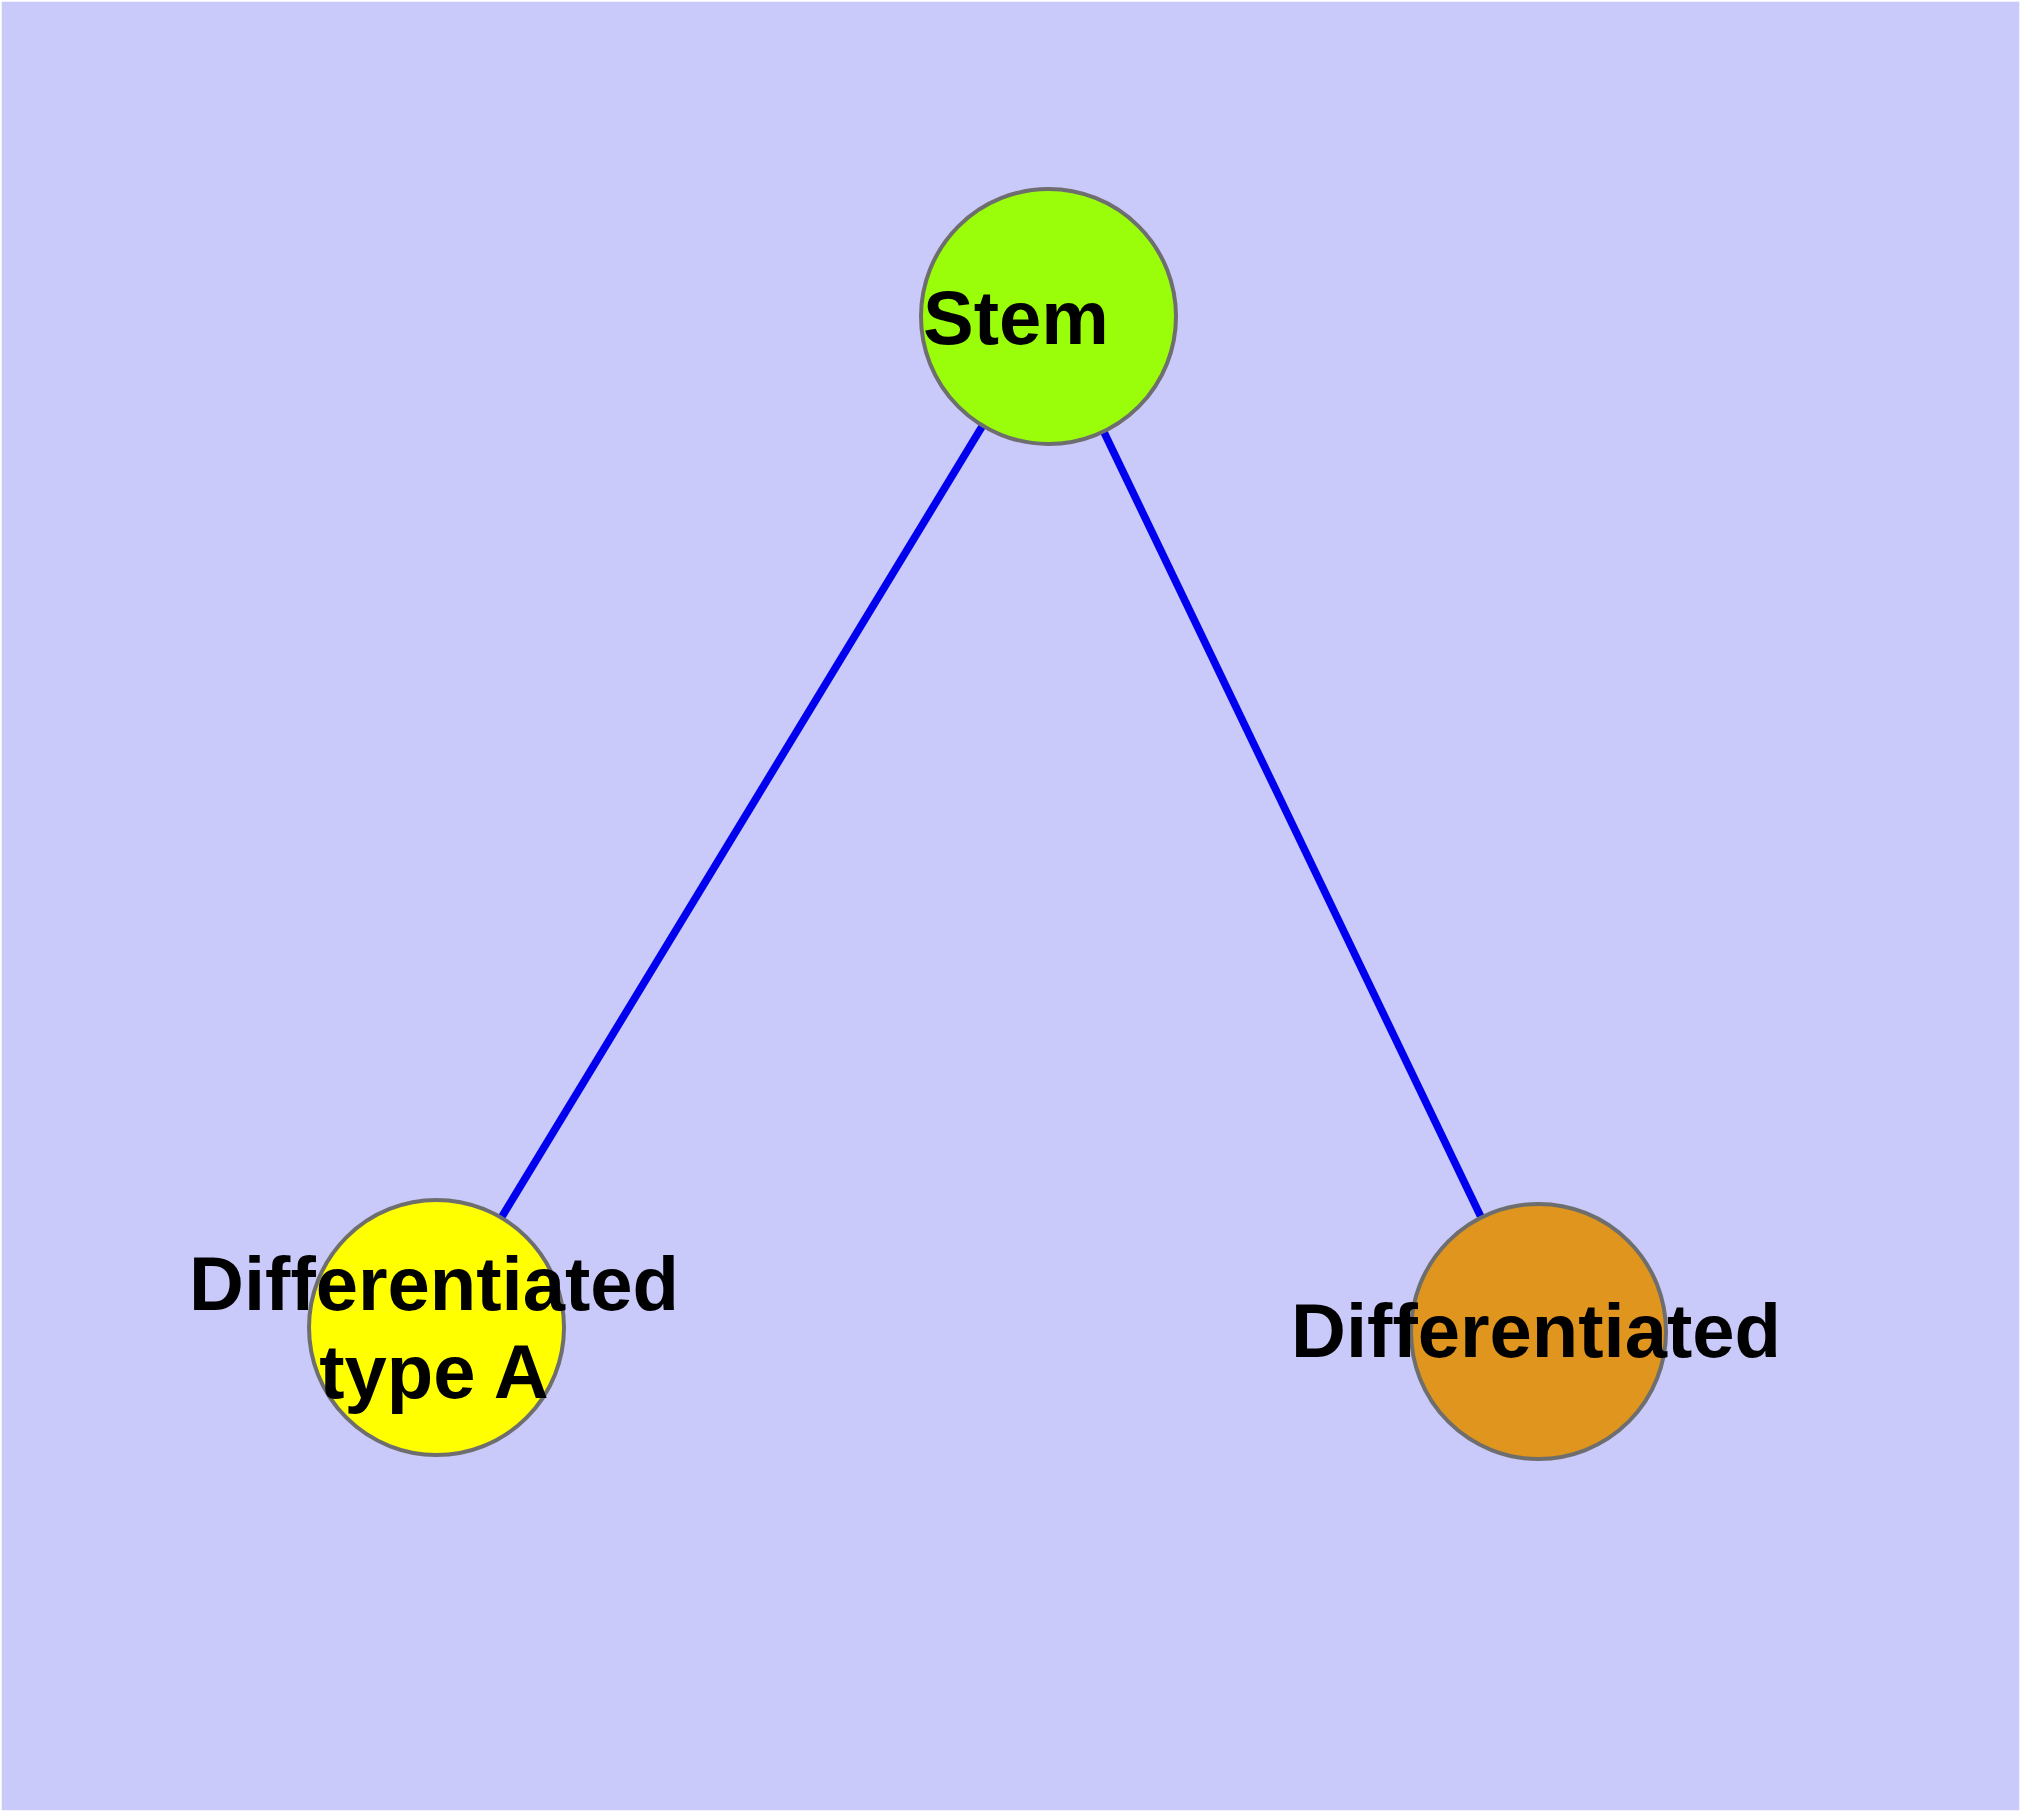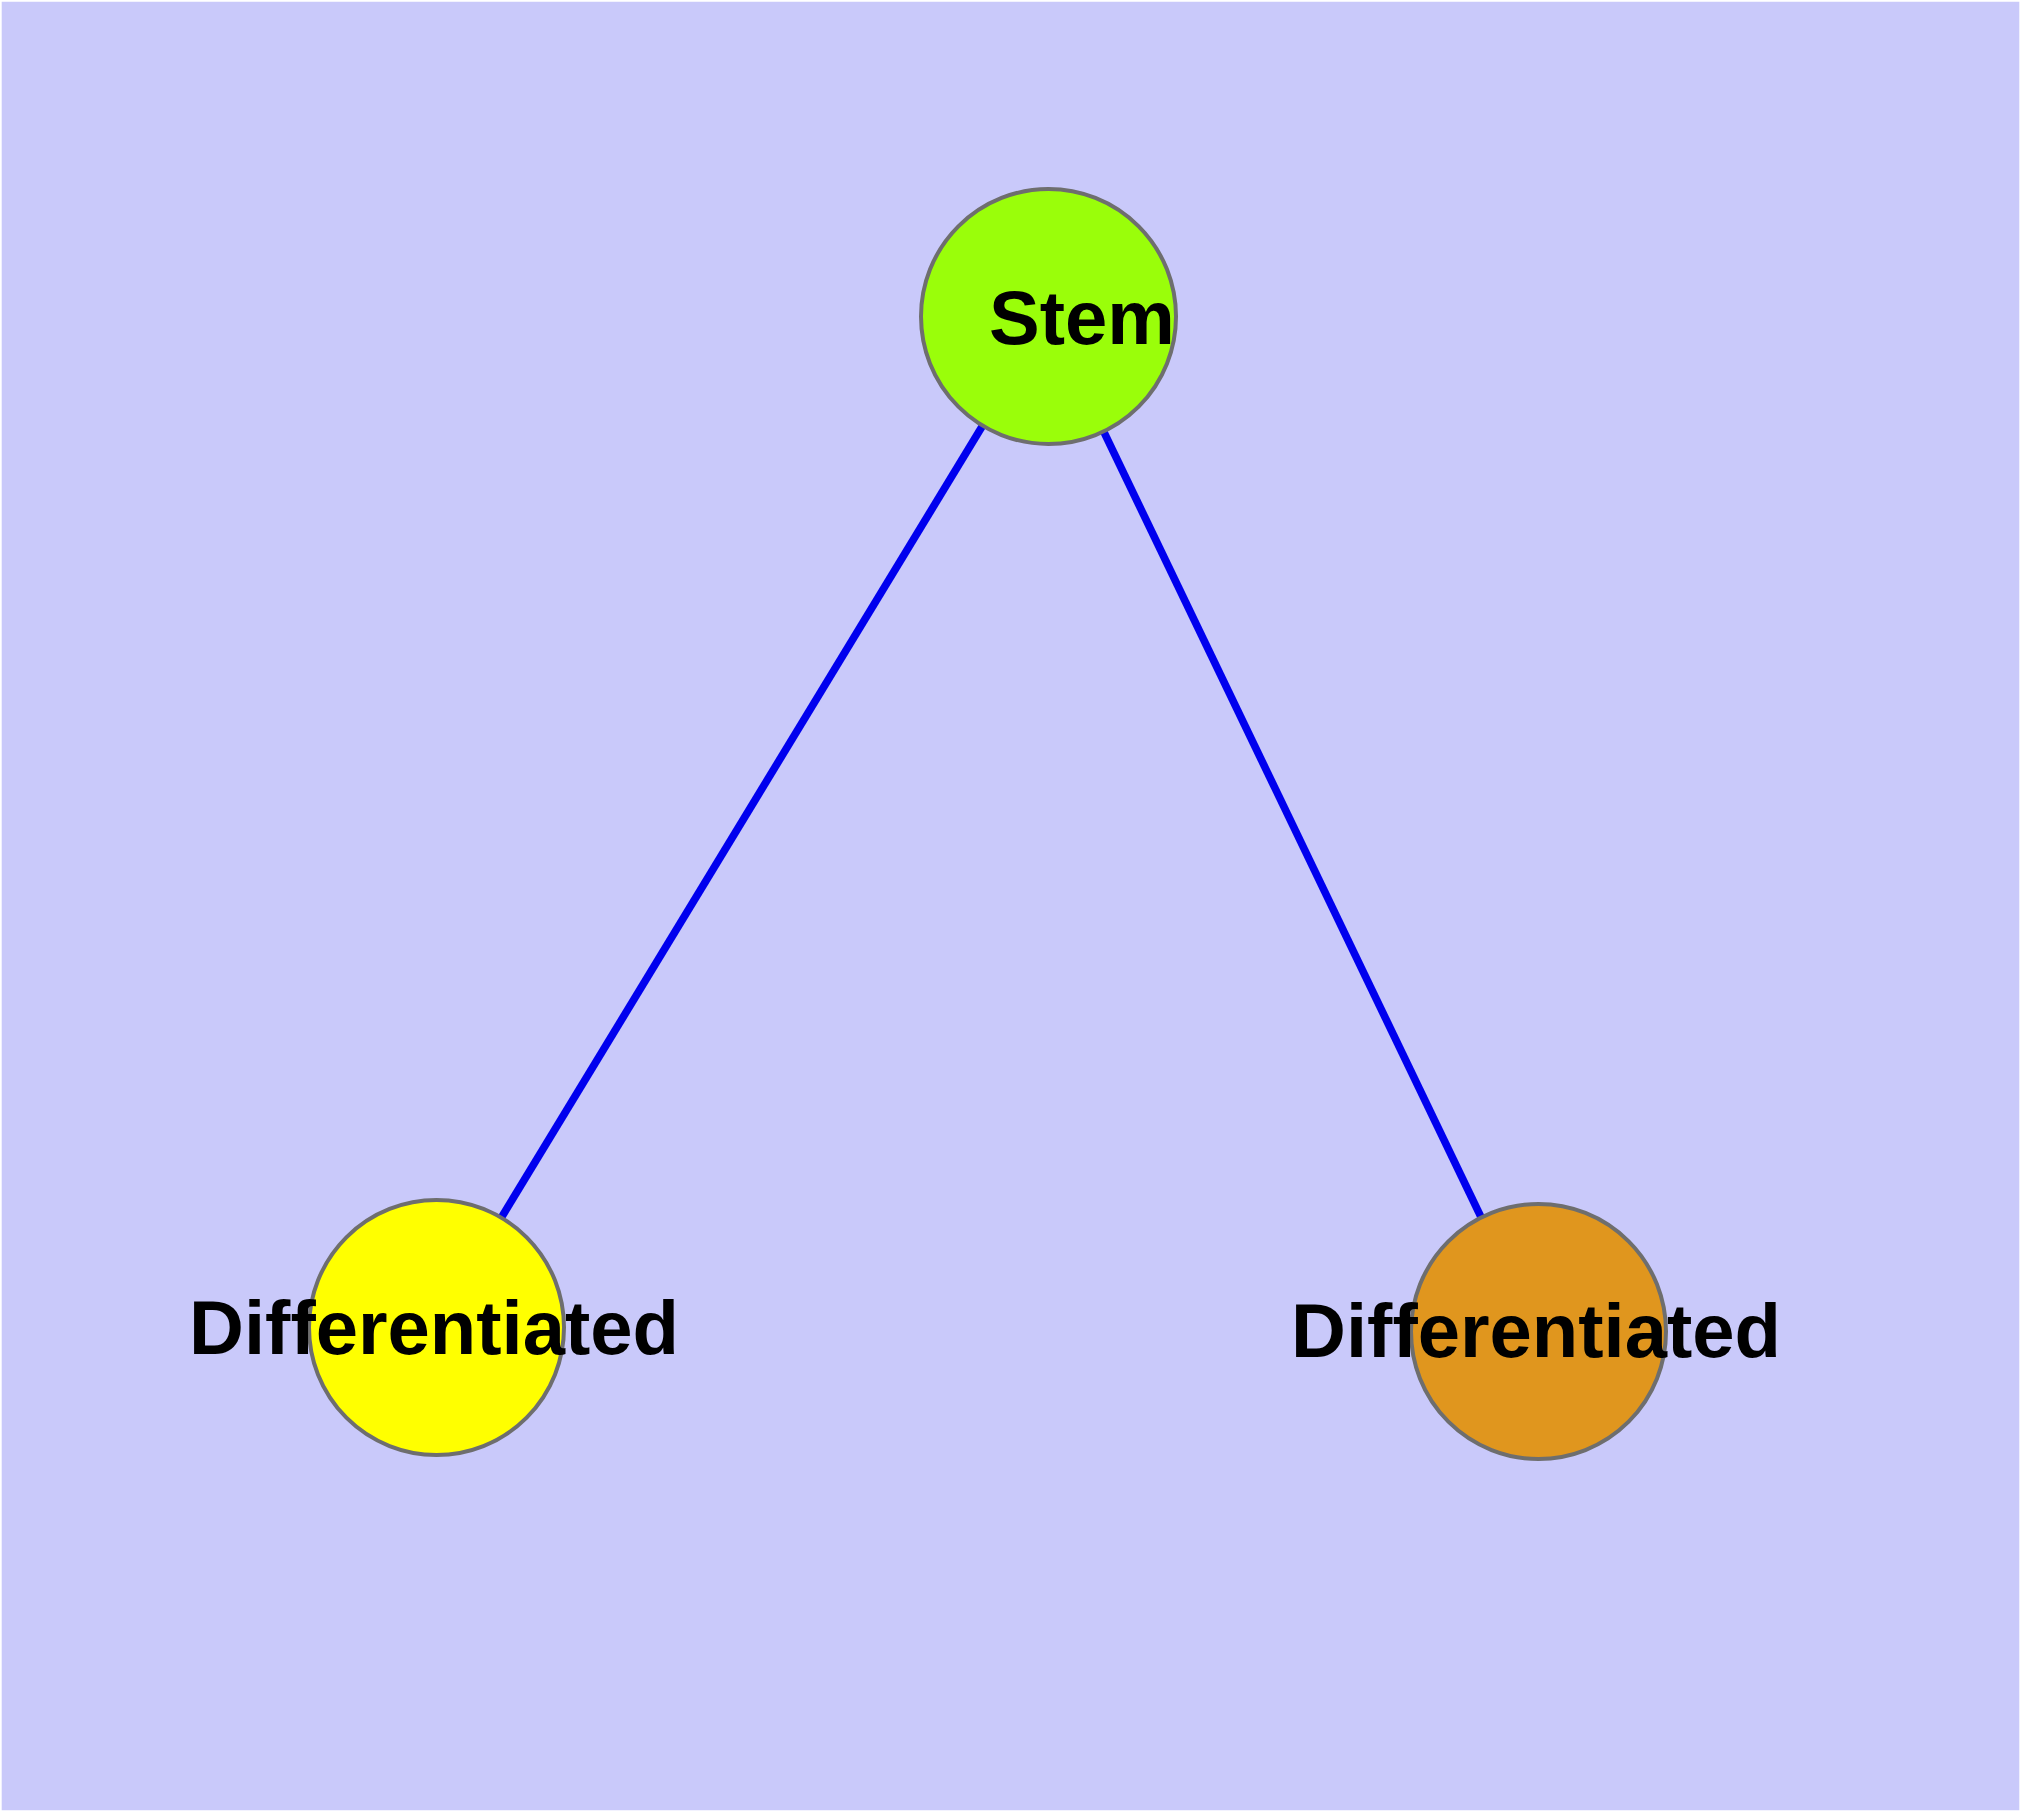--- a/index.html
+++ b/index.html
@@ -38,21 +38,21 @@
   .node-label {
     position: absolute;
     transform: translate(-50%, -50%);
     text-align: center;
     font-size: 76px;
     font-weight: bold;
     line-height: 88px;
     color: #000000;
     white-space: nowrap;
   }
-  .label-stem   { left: 1082px; top: 318px; text-align: right;  }
+  .label-stem   { left: 1016px; top: 318px; text-align: right;  }
   .label-type-a { left: 434px;  top: 1328px; }
   .label-type-b { left: 1536px; top: 1331px; }
   .node-label span { display: block; }
 </style>
 </head>
 <body>
 
 <div class="canvas">
 
   <svg class="edges-layer" viewBox="0 0 2384 2138" width="2021" height="1812">
@@ -65,20 +65,21 @@
   <div class="node node-type-a" style="background-color: rgb(255, 255, 0);"></div>
 
   <div class="node node-type-b" style="background-color: rgb(224, 150, 30);"></div>
 
   <div class="node-label label-stem">
     <span>Stem</span>
   </div>
 
   <div class="node-label label-type-a">
     <span>Differentiated</span>
+    <span>type A</span>
   </div>
 
   <div class="node-label label-type-b">
     <span>Differentiated</span>
   </div>
 
 </div>
 
 
 </body></html>

